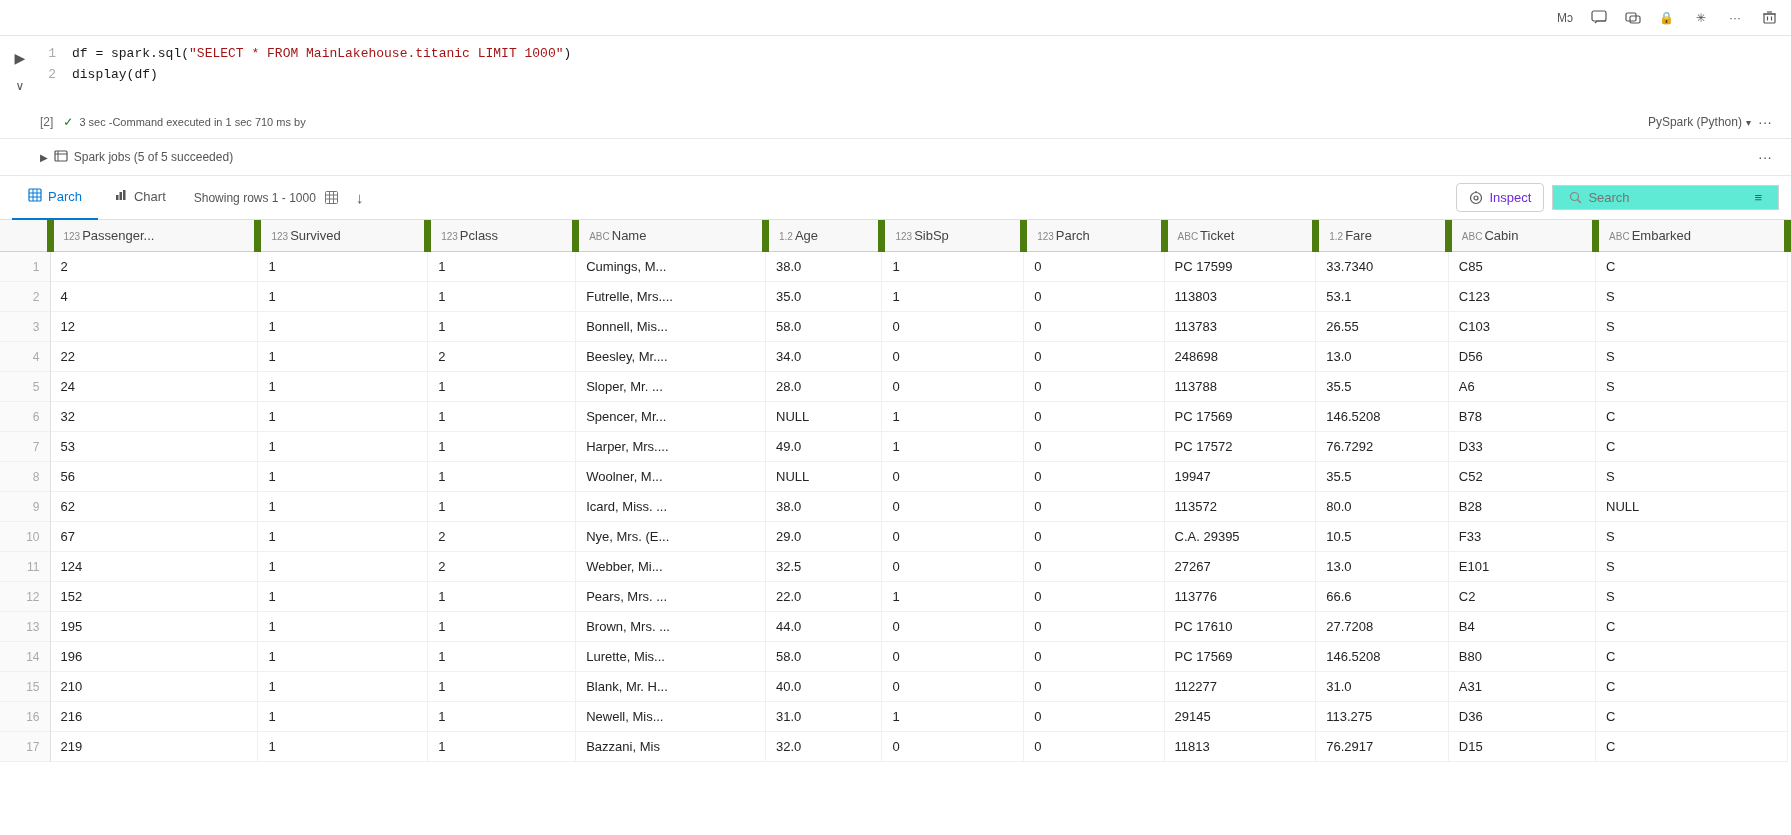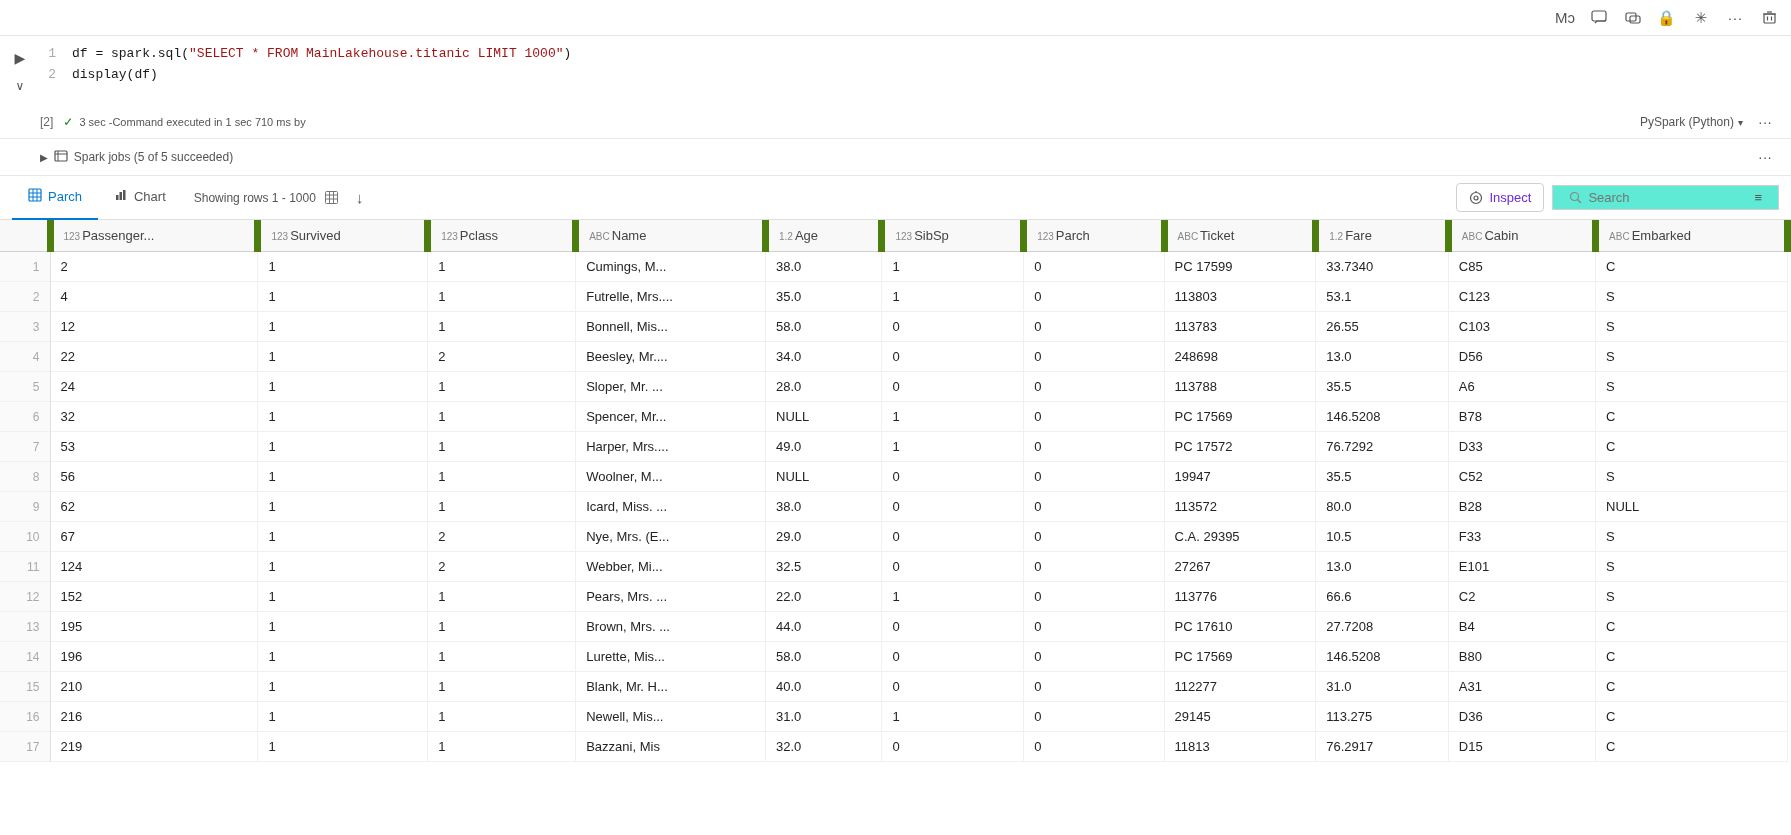--- a/index.html
+++ b/index.html
@@ -21,21 +21,21 @@
       gap: 6px;
       border-bottom: 1px solid #e5e5e5;
       height: 36px;
     }
     .top-toolbar-icon {
       width: 28px; height: 28px;
       display: flex; align-items: center; justify-content: center;
       cursor: pointer;
       border-radius: 4px;
       color: #555;
-      font-size: 15px;
+      font-size: 12px;
     }
 
     
     .cell-container {
       border-bottom: 1px solid #e8e8e8;
       padding: 0;
     }
     .run-btn {
       width: 24px; height: 24px;
       display: flex; align-items: center; justify-content: center;
@@ -279,21 +279,21 @@
       </div>
     </div>
   </div>
 
   <div class="cell-status">
     <div class="cell-status-left">
       <span class="cell-num">[2]</span>
       <span class="check-icon">✓</span>
       <span class="status-text">3 sec -Command executed in 1 sec 710 ms by</span>
     </div>
-    <div style="display:flex; align-items:center; gap:8px;">
+    <div style="display:flex; align-items:center; ">
       <div class="pyspark-label">
         <span>PySpark (Python)</span>
         <span style="font-size:10px;">▾</span>
       </div>
       <div class="ellipsis-btn">···</div>
     </div>
   </div>
 </div>
 
 <div class="spark-jobs-row">

